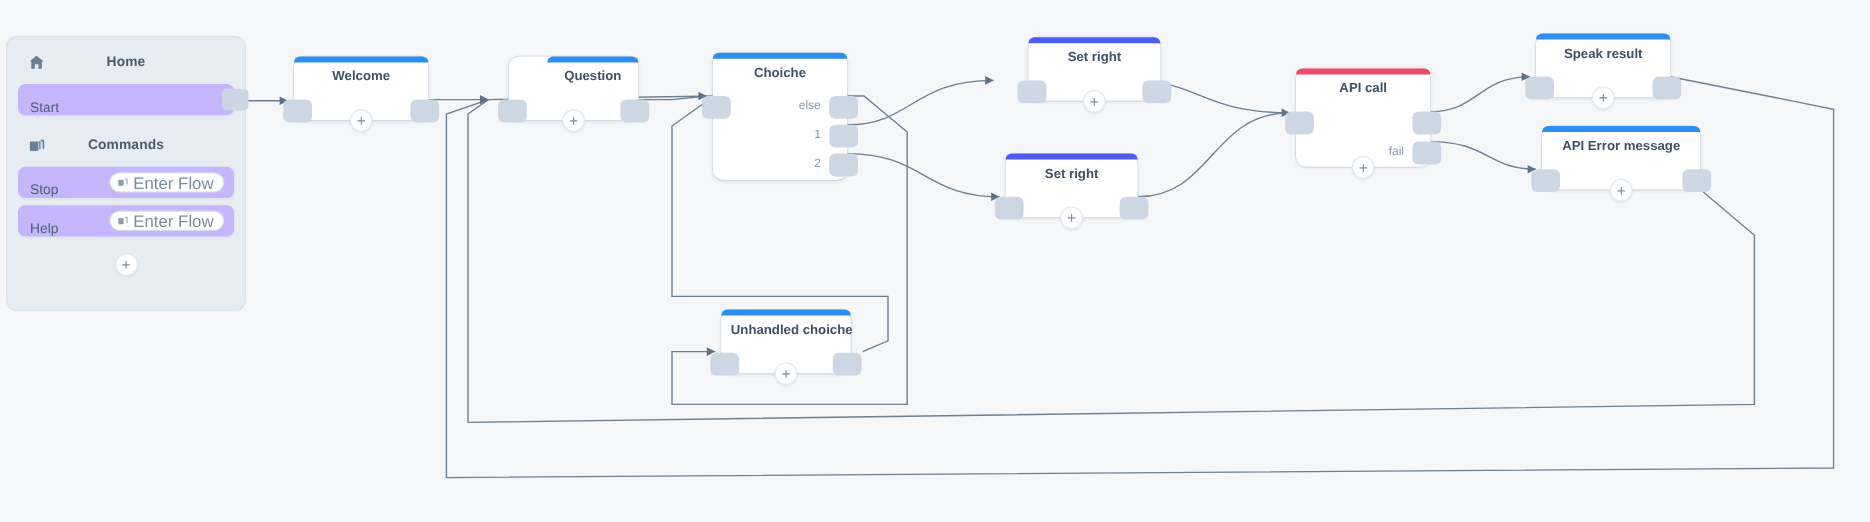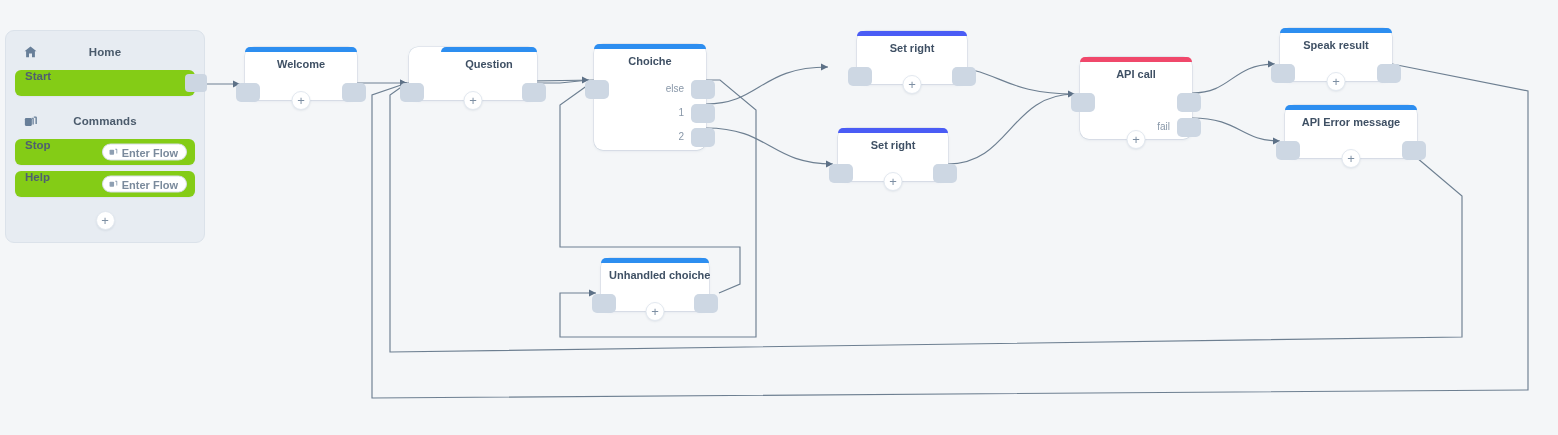--- a/index.html
+++ b/index.html
@@ -24,21 +24,21 @@
   .edge { fill: none; stroke: #6d7f91; stroke-width: 1.15; }
   .edge-arrow { fill: #5d7187; }
 
   
   #panel {
     position: absolute; left: 5px; top: 30px;
     width: 200px;
     background: #e7ecf2;
     border: 1px solid #dbe2ea;
     border-radius: 9px;
-    padding: 10px 9px 12px 9px;
+    padding: 10px 9px 28px 9px;
   }
   .panel-head {
     position: relative;
     height: 22px;
     display: flex; align-items: center; justify-content: center;
     margin-bottom: 7px;
   }
   .panel-head .head-icon {
     position: absolute; left: 8px; top: 50%;
     transform: translateY(-50%);
@@ -49,28 +49,27 @@
   .panel-head .head-icon svg { display: block; }
   .panel-title {
     font-size: 11.5px; font-weight: bold; color: #4a5a6b;
     letter-spacing: .1px;
   }
   .panel-section { margin-bottom: 14px; }
   .panel-section:last-of-type { margin-bottom: 6px; }
 
   .row {
     position: relative;
-    background: #84cc16;
+    background: #c4b5fd;
     border-radius: 6px;
     height: 26px;
-    display: flex; align-items: flex-start;
+    display: flex; align-items: flex-end;
     padding: 0 10px;
     margin-bottom: 6px;
     box-shadow: 0 1px 1px rgba(70,90,120,.05);
-    font-weight: bold;
   }
   .row:last-child { margin-bottom: 0; }
   .row-label { font-size: 11.5px; color: #4f5f70; }
   .row-port {
     position: absolute; right: -12px; top: 50%;
     transform: translateY(-50%);
     width: 22px; height: 18px;
     background: #ccd6e2;
     border-radius: 4px;
   }
@@ -78,21 +77,21 @@
     position: absolute; right: 8px; top: 50%;
     transform: translateY(-50%);
     height: 17px;
     display: flex; align-items: center; gap: 4px;
     padding: 0 8px 0 6px;
     border: 1px solid #d6dde6;
     border-radius: 9px;
     background: #fff;
   }
   .pill-icon { color: #8e9fb2; display: flex; }
-  .pill-text { font-size: 11px; color: #7a8a9c; }
+  .pill-text { font-size: 14px; color: #7a8a9c; }
 
   .plus-btn {
     width: 19px; height: 19px; border-radius: 50%;
     background: #ffffff;
     border: 1px solid #e3e9f0;
     display: flex; align-items: center; justify-content: center;
     color: #7d8fa3; font-size: 13px; line-height: 1;
     box-shadow: 0 1px 2px rgba(70,90,120,.10);
   }
   #panel-add { margin: 9px auto 0 auto; }
@@ -228,21 +227,21 @@
   </div>
 
   <div id="nodes-layer">
       <div class="node" style="left: 245px; top: 47px; width: 112px; height: 53px;">
         <div class="node-bar" style="background: rgb(45, 142, 240);"></div>
         <div class="node-title">Welcome</div>
         <span class="port in" style="top: 36px;"></span>
         <span class="port out" style="top: 36px;"></span>
         <div class="plus-btn node-plus" style="bottom: -10px;">+</div>
       </div>
-      <div class="node" style="left: 409px; top: 47px; width: 128px; height: 53px; padding-left: 32px;">
+      <div class="node" style="left: 424px; top: 47px; width: 108px; height: 53px; padding-left: 32px;">
         <div class="node-bar" style="background: rgb(45, 142, 240);"></div>
         <div class="node-title">Question</div>
         <span class="port in" style="top: 36px;"></span>
         <span class="port out" style="top: 36px;"></span>
         <div class="plus-btn node-plus" style="bottom: -10px;">+</div>
       </div>
       <div class="node" style="left: 594px; top: 44px; width: 112px; height: 106px;">
         <div class="node-bar" style="background: rgb(45, 142, 240);"></div>
         <div class="node-title">Choiche</div>
         <span class="port in" style="top: 36px;"></span>

